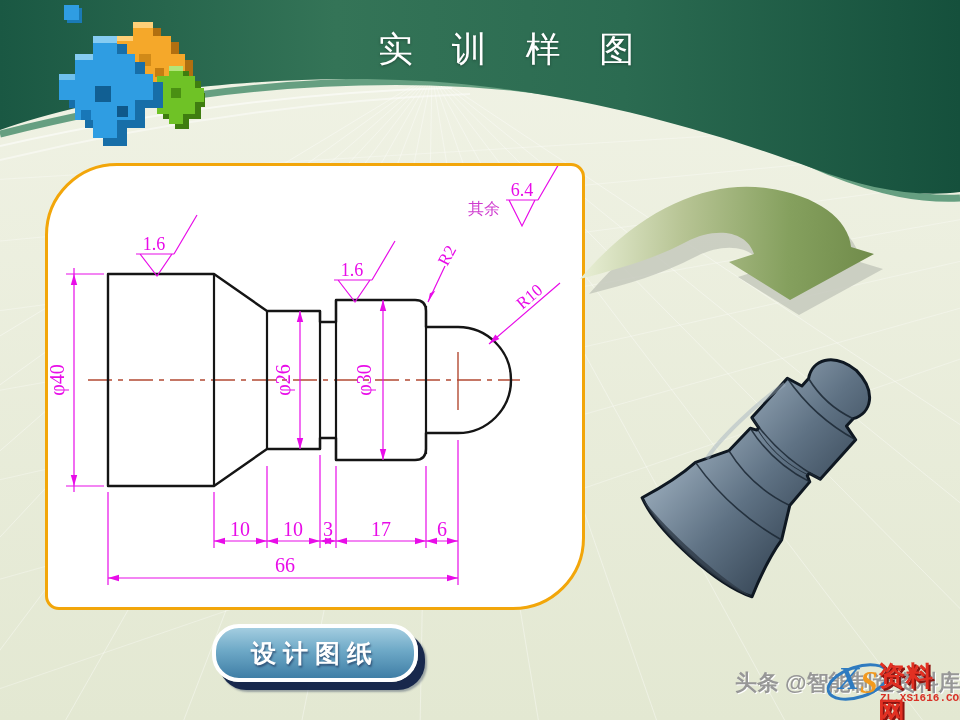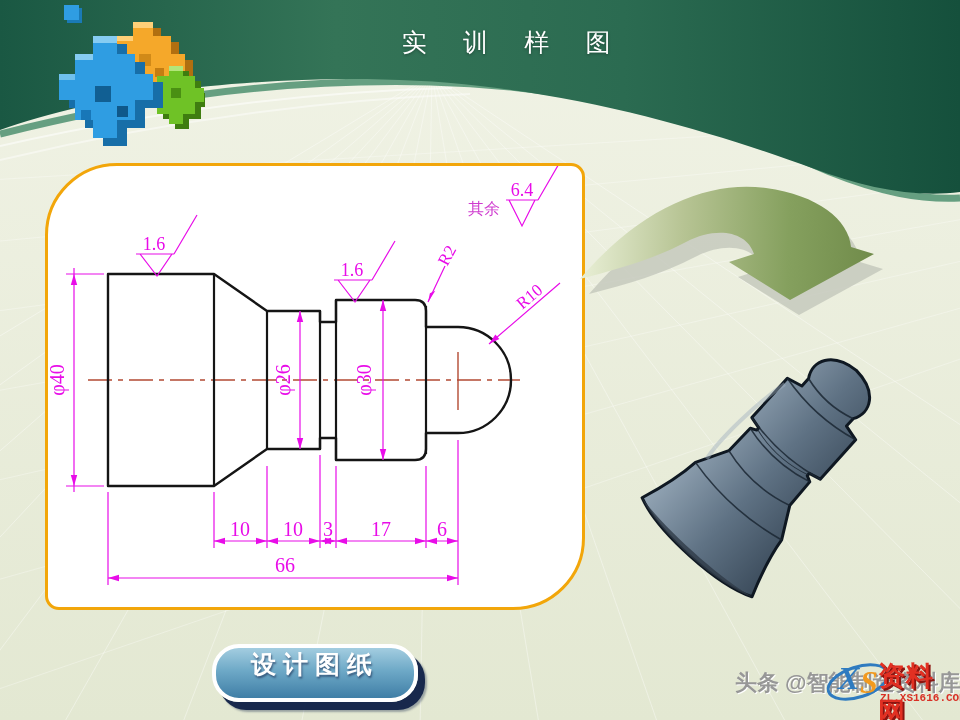--- a/index.html
+++ b/index.html
@@ -3,33 +3,33 @@
 <meta charset="utf-8">
 <style>
   html,body{margin:0;padding:0;background:#888;}
   #slide{position:relative;width:960px;height:720px;overflow:hidden;
          font-family:"Liberation Sans",sans-serif;background:#e9edda;}
   svg{display:block;}
   .abs{position:absolute;}
   
   #title{position:absolute;top:26px;left:0;width:852px;box-sizing:border-box;
          padding-left:175px;text-align:center;color:#ffffff;
-         font-family:"Liberation Serif",serif;font-size:25px;font-weight:500;
+         font-family:"Liberation Serif",serif;font-size:35px;font-weight:500;
          letter-spacing:15px;text-shadow:0 1px 3px rgba(0,0,0,.35);}
   
   #panel{position:absolute;left:45px;top:163px;width:540px;height:447px;
          box-sizing:border-box;background:#ffffff;border:3px solid #f2a60a;
          border-radius:72px 14px 72px 14px;}
   #drawing{position:absolute;left:0;top:0;}
   
   #design-btn{position:absolute;left:212px;top:624px;width:198px;height:50px;
          border:4px solid #ffffff;border-radius:27px;box-sizing:content-box;
          background:linear-gradient(180deg,#a3cde0 0%,#6ea9c7 45%,#3f7ea6 100%);
          box-shadow:7px 8px 0 rgba(17,34,72,.95), 9px 10px 2px rgba(17,34,72,.35);
-         display:flex;align-items:flex-start;justify-content:center;cursor:pointer;margin-top:20px;}
+         display:flex;align-items:center;justify-content:center;cursor:pointer;}
   #design-btn span{color:#ffffff;font-family:"Liberation Serif",serif;
          font-size:25px;font-weight:bold;letter-spacing:7px;
          text-shadow:1px 2px 2px rgba(10,20,60,.5);}
   
   #watermark{position:absolute;left:735px;top:668px;width:225px;
          color:#979797;font-size:22px;font-weight:bold;white-space:nowrap;
          text-shadow:1px 1px 0 #ffffff;}
   #wm-logo{position:absolute;left:822px;top:650px;width:138px;height:66px;}
   #wm-logo .lx{position:absolute;left:16px;top:10px;font:italic bold 32px "Liberation Serif",serif;color:#2f7bc0;}
   #wm-logo .ls{position:absolute;left:38px;top:14px;font:italic bold 32px "Liberation Serif",serif;color:#f29a1e;}

